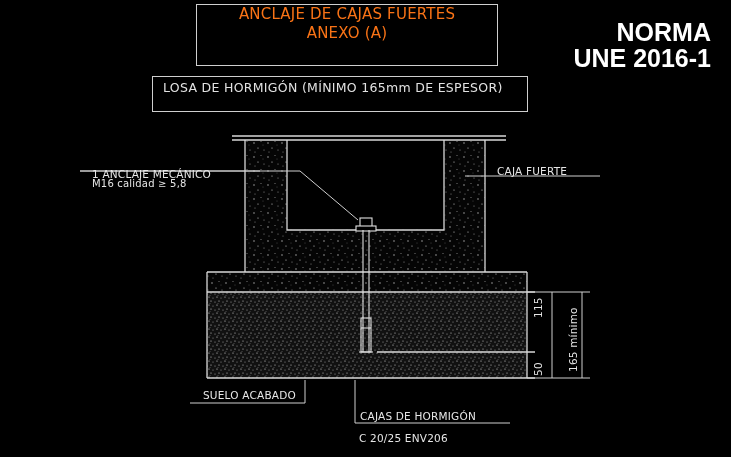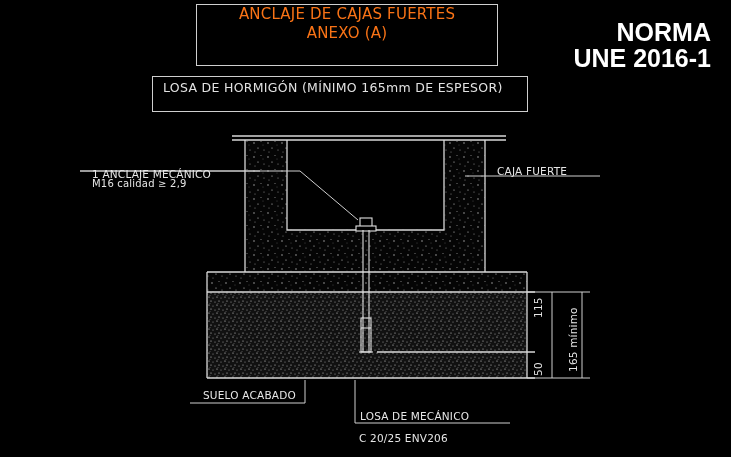--- a/index.html
+++ b/index.html
@@ -87,21 +87,21 @@
     <polyline points="190,403 305,403 305,380"></polyline>
     <polyline points="355,380 355,423 510,423"></polyline>
     <line x1="527" y1="292" x2="590" y2="292"></line>
     <line x1="527" y1="378" x2="590" y2="378"></line>
     <line x1="552" y1="292" x2="552" y2="378"></line>
     <line x1="582" y1="292" x2="582" y2="378"></line>
   </g>
 </svg>
 
 <div class="abs lbl" style="left:92px; top:168px;">1 ANCLAJE MECÁNICO</div>
-<div class="abs lbl" style="left:92px; top:178px; font-size:10px;">M16 calidad ≥ 2,9</div>
+<div class="abs lbl" style="left:92px; top:178px; font-size:10px;">M16 calidad ≥ 5,8</div>
 <div class="abs lbl" style="left:497px; top:165px;">CAJA FUERTE</div>
 <div class="abs lbl" style="left:203px; top:389px;">SUELO ACABADO</div>
-<div class="abs lbl" style="left:360px; top:410px;">LOSA DE MECÁNICO</div>
+<div class="abs lbl" style="left:360px; top:410px;">CAJAS DE HORMIGÓN</div>
 <div class="abs lbl" style="left:359px; top:432px;">C 20/25 ENV206</div>
 
 <div class="abs lbl" style="left:532px; top:318px; transform:rotate(-90deg); transform-origin:left top;">115</div>
 <div class="abs lbl" style="left:532px; top:376px; transform:rotate(-90deg); transform-origin:left top;">50</div>
 <div class="abs lbl" style="left:567px; top:372px; transform:rotate(-90deg); transform-origin:left top;">165 mínimo</div>
 
 </body></html>

